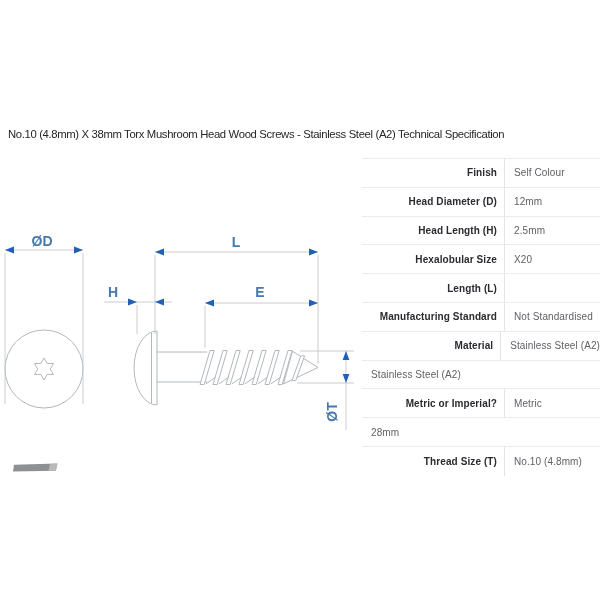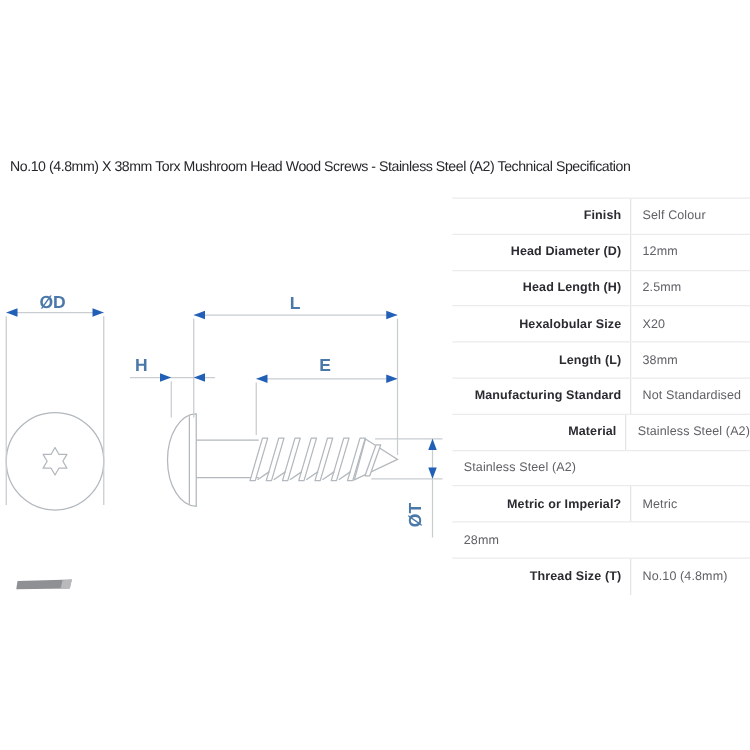--- a/index.html
+++ b/index.html
@@ -145,21 +145,20 @@
     <div class="spec-value">2.5mm</div>
   </div>
 
   <div class="spec-row">
     <div class="spec-label">Hexalobular Size</div>
     <div class="spec-value">X20</div>
   </div>
 
   <div class="spec-row">
     <div class="spec-label">Length (L)</div>
-    <div class="spec-value">38mm</div>
   </div>
 
   <div class="spec-row">
     <div class="spec-label">Manufacturing Standard</div>
     <div class="spec-value">Not Standardised</div>
   </div>
 
   <div class="spec-row">
     <div class="spec-label">Material</div>
     <div class="spec-value">Stainless Steel (A2)</div>

